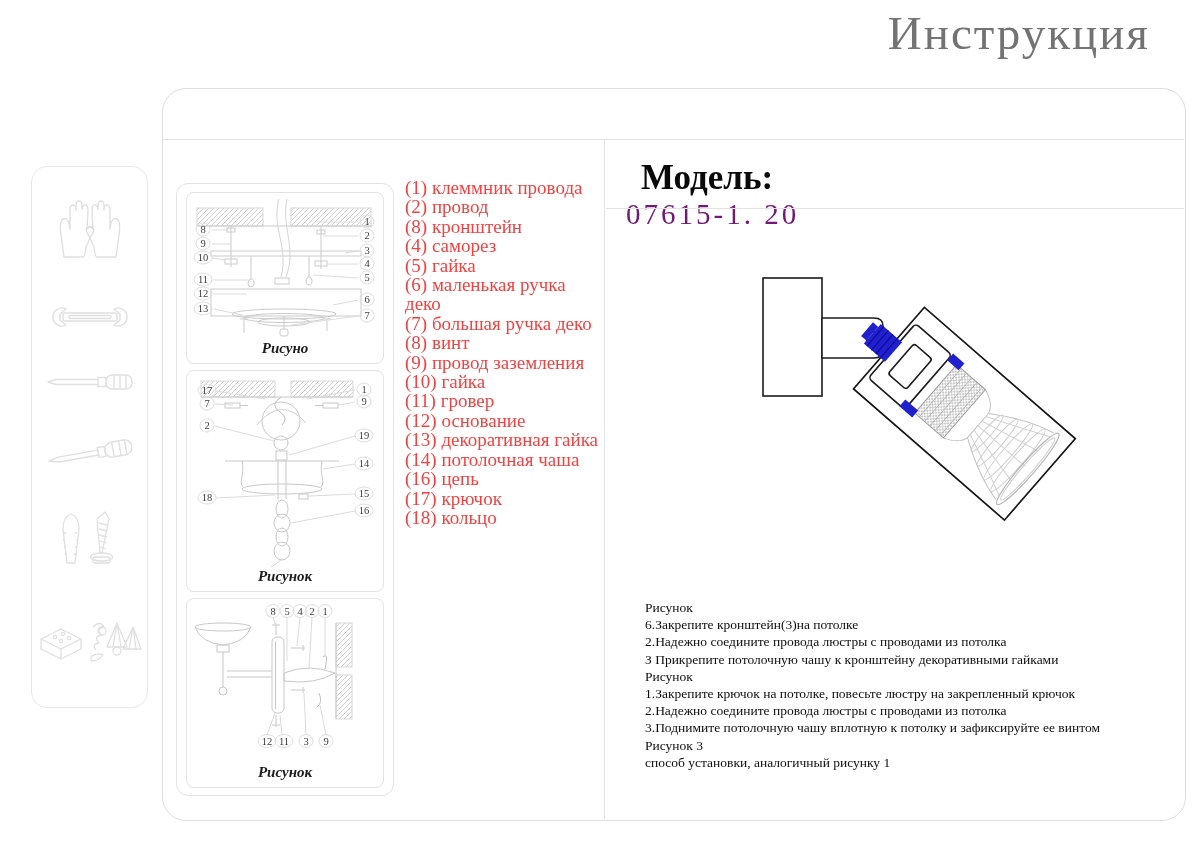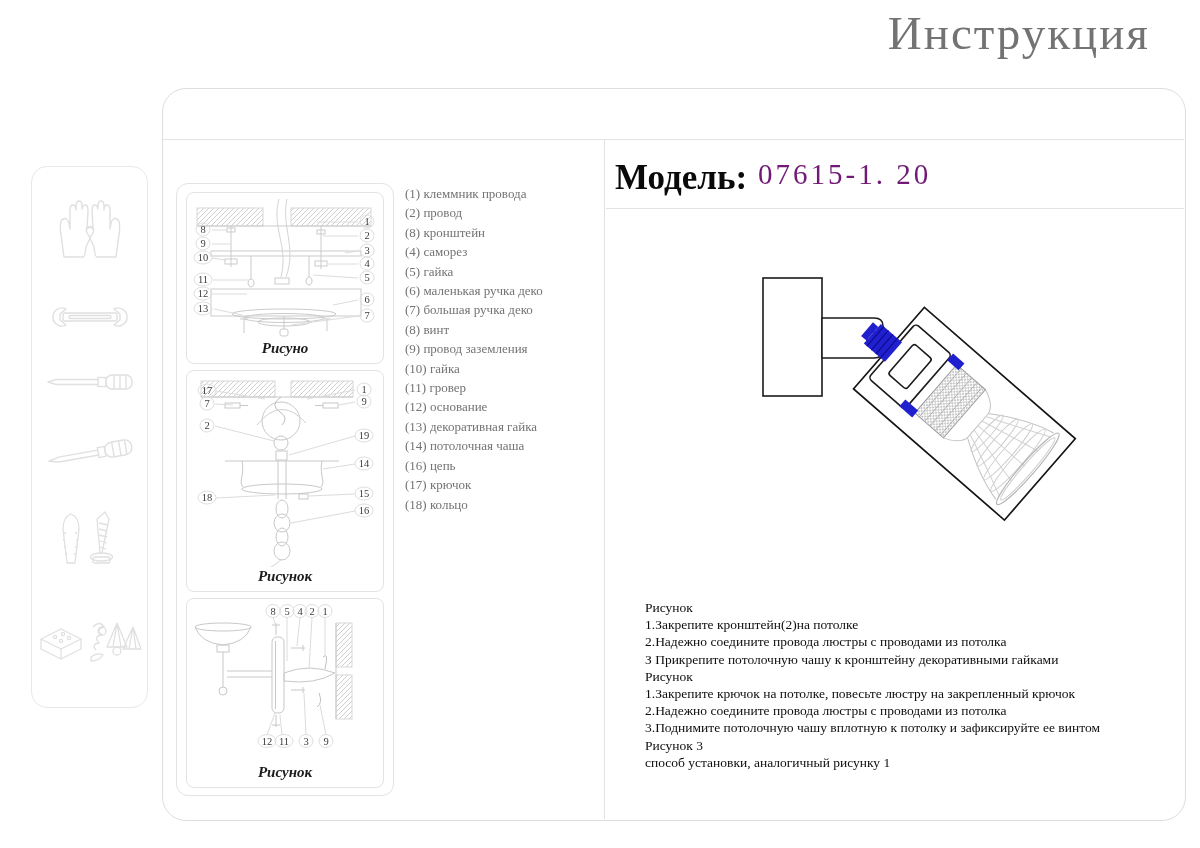--- a/index.html
+++ b/index.html
@@ -37,26 +37,26 @@
     position:absolute;left:9px;width:196px;
     border:1px solid #e3e3e3;border-radius:8px;background:#fff;
   }
   .fig-box svg{position:absolute;left:0;top:2px;}
   .fig-caption{
     position:absolute;bottom:6px;left:0;width:100%;text-align:center;
     font-size:15px;font-weight:600;color:#1c1c1c;font-style:italic;
   }
   
   .parts-list{
-    position:absolute;left:405px;top:184px;width:196px;
-    font-size:13px;line-height:19.4px;color:#737373;
+    position:absolute;left:405px;top:178px;width:196px;
+    font-size:19px;line-height:19.4px;color:#ef4444;
   }
   
   .model-row{
-    position:absolute;left:615px;top:158px;display:flex;align-items:flex-start;
+    position:absolute;left:615px;top:158px;display:flex;align-items:center;flex-direction:column;
   }
   .model-label{font-size:35px;font-weight:700;color:#0a0a0a;}
   .model-value{font-size:29px;font-weight:400;letter-spacing:3px;margin-left:11px;color:#701a75;}
   
   .instructions{
     position:absolute;left:645px;top:599px;width:540px;
     font-size:13.5px;line-height:17.2px;color:#0e0e0e;
   }
   
   text.ref{font-family:"Liberation Serif","DejaVu Serif",serif;font-size:10.5px;fill:#3d3d3d;}
@@ -423,21 +423,21 @@
       <path d="M-30,-13 V13 M-24,-13 V13 M-18,-13 V13 M-12,-13 V13" stroke="#0c0c96" stroke-width="1.2"></path>
       <rect x="-41" y="-9" width="7" height="18" fill="#2020cf"></rect>
       <rect x="40" y="-38" width="15" height="9" fill="#2020cf"></rect>
       <rect x="34" y="28" width="17" height="9" fill="#2020cf"></rect>
     </g>
   </g>
 </svg>
 
 <div class="instructions">
   <div>Рисунок</div>
-  <div>1.Закрепите кронштейн(2)на потолке</div>
+  <div>6.Закрепите кронштейн(3)на потолке</div>
   <div>2.Надежно соедините провода люстры с проводами из потолка</div>
   <div>З Прикрепите потолочную чашу к кронштейну декоративными гайками</div>
   <div>Рисунок</div>
   <div>1.Закрепите крючок на потолке, повесьте люстру на закрепленный крючок</div>
   <div>2.Надежно соедините провода люстры с проводами из потолка</div>
   <div>3.Поднимите потолочную чашу вплотную к потолку и зафиксируйте ее винтом</div>
   <div>Рисунок 3</div>
   <div>способ установки,  аналогичный рисунку 1</div>
 </div>
 

